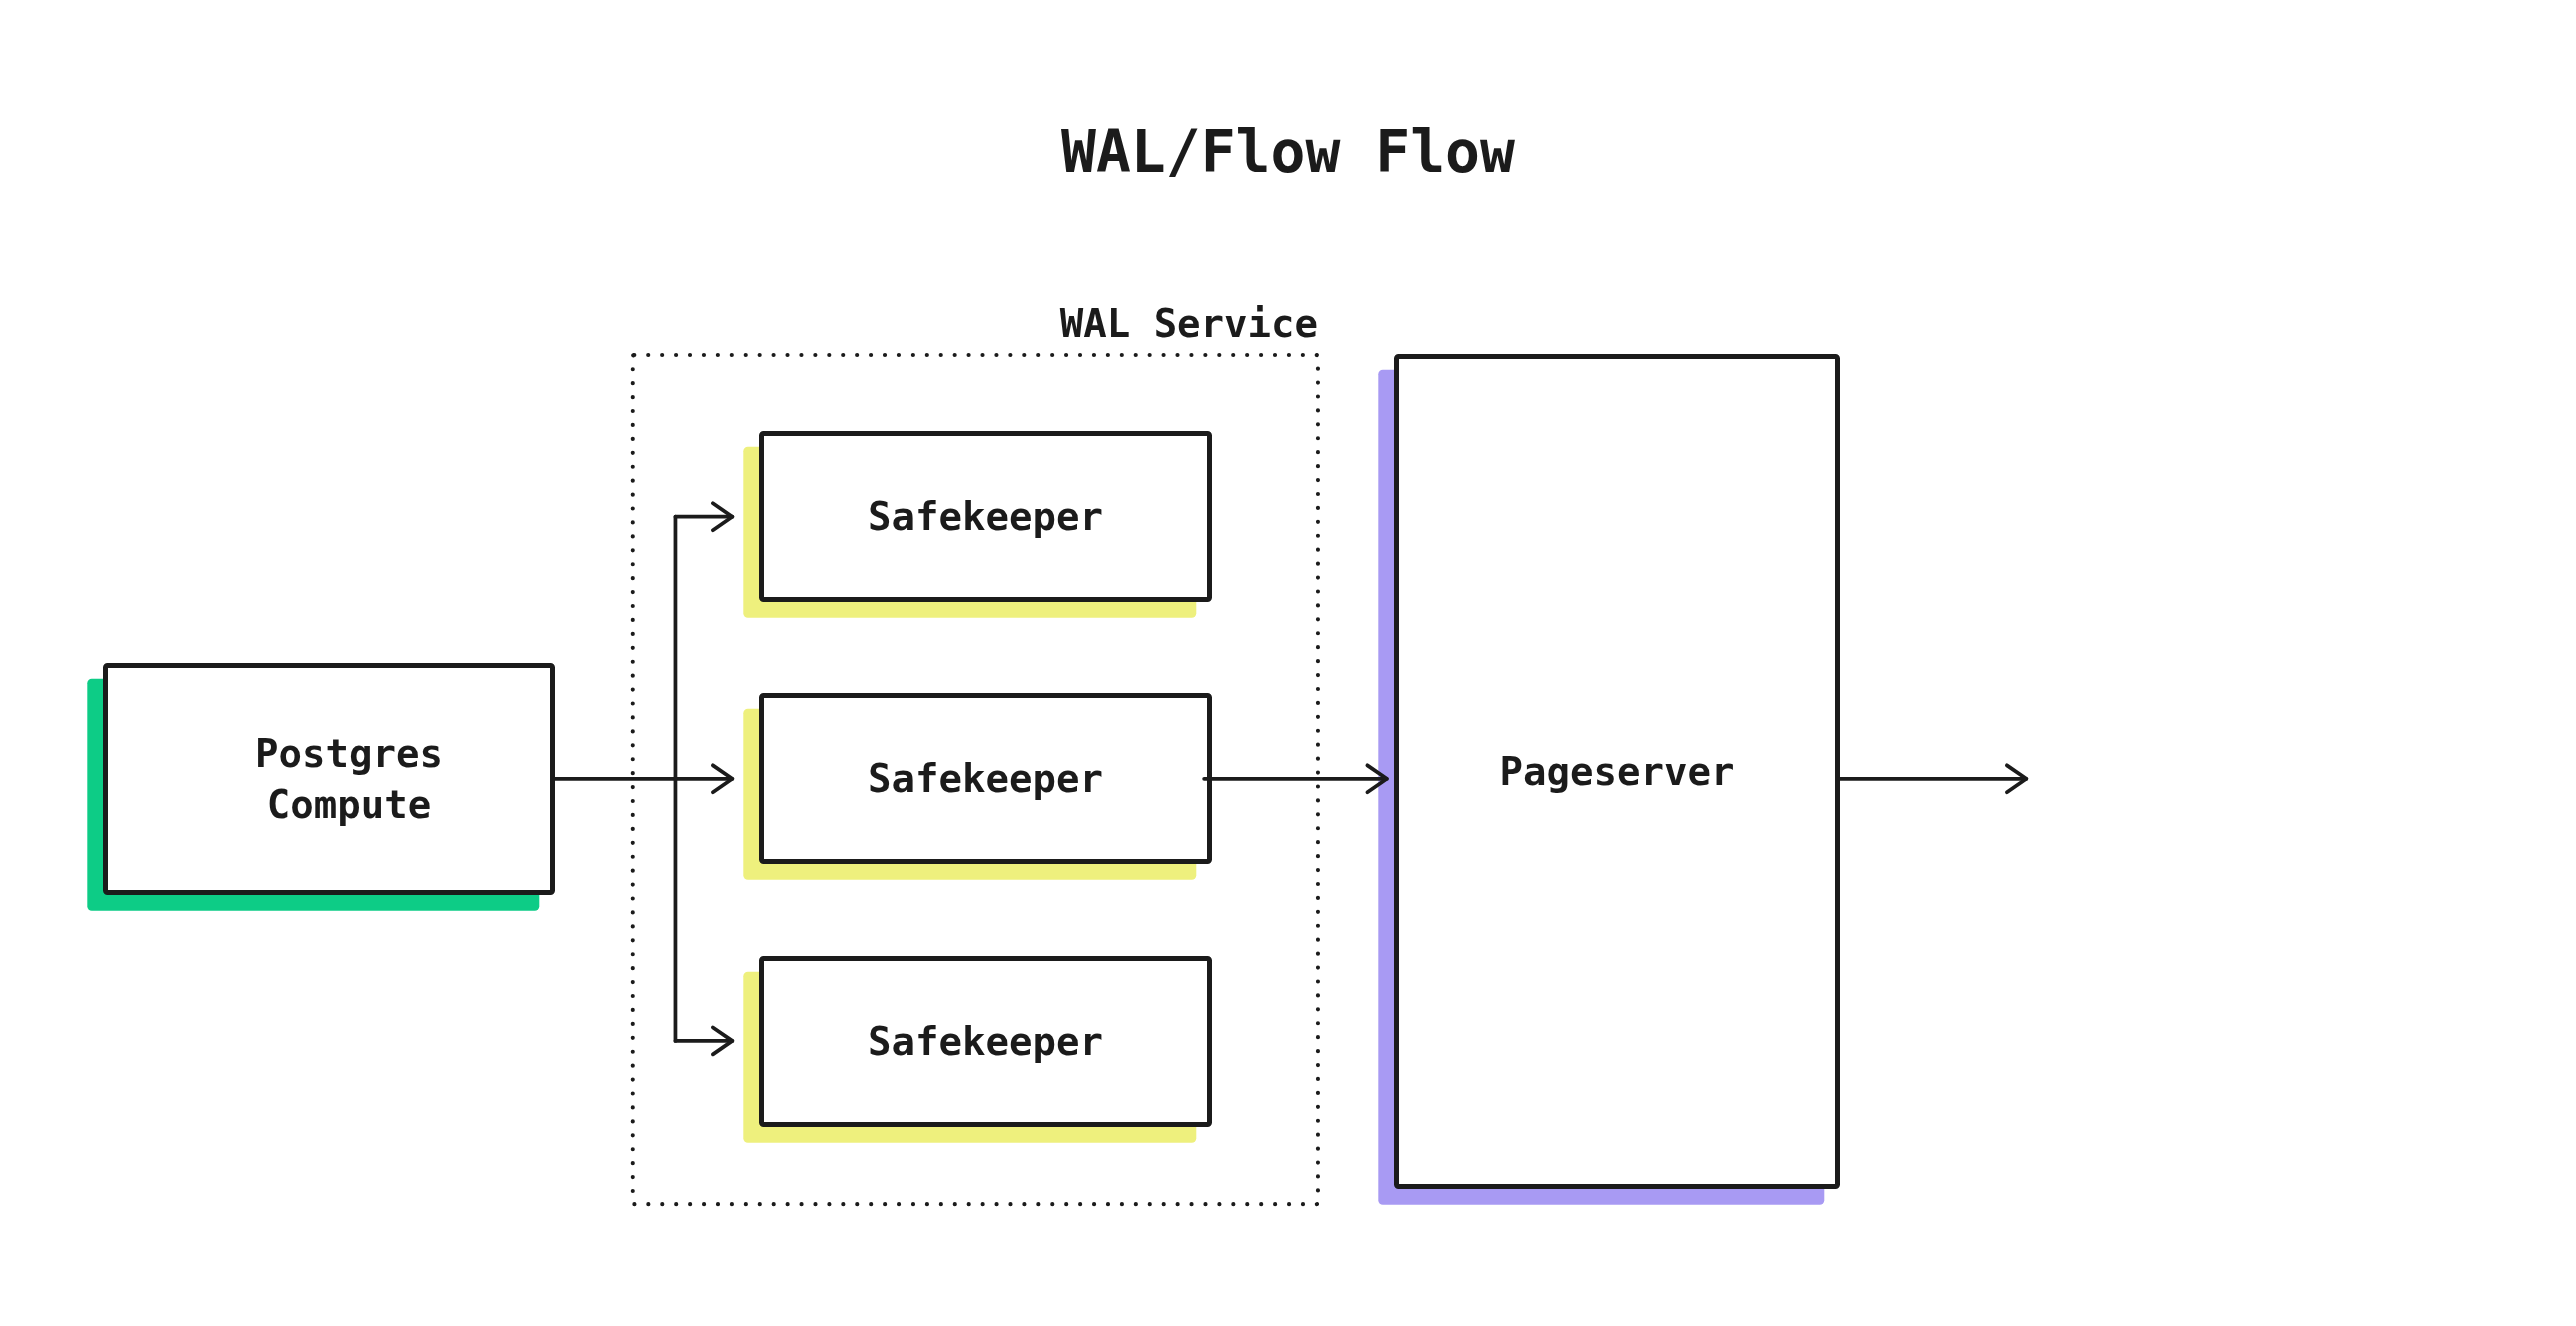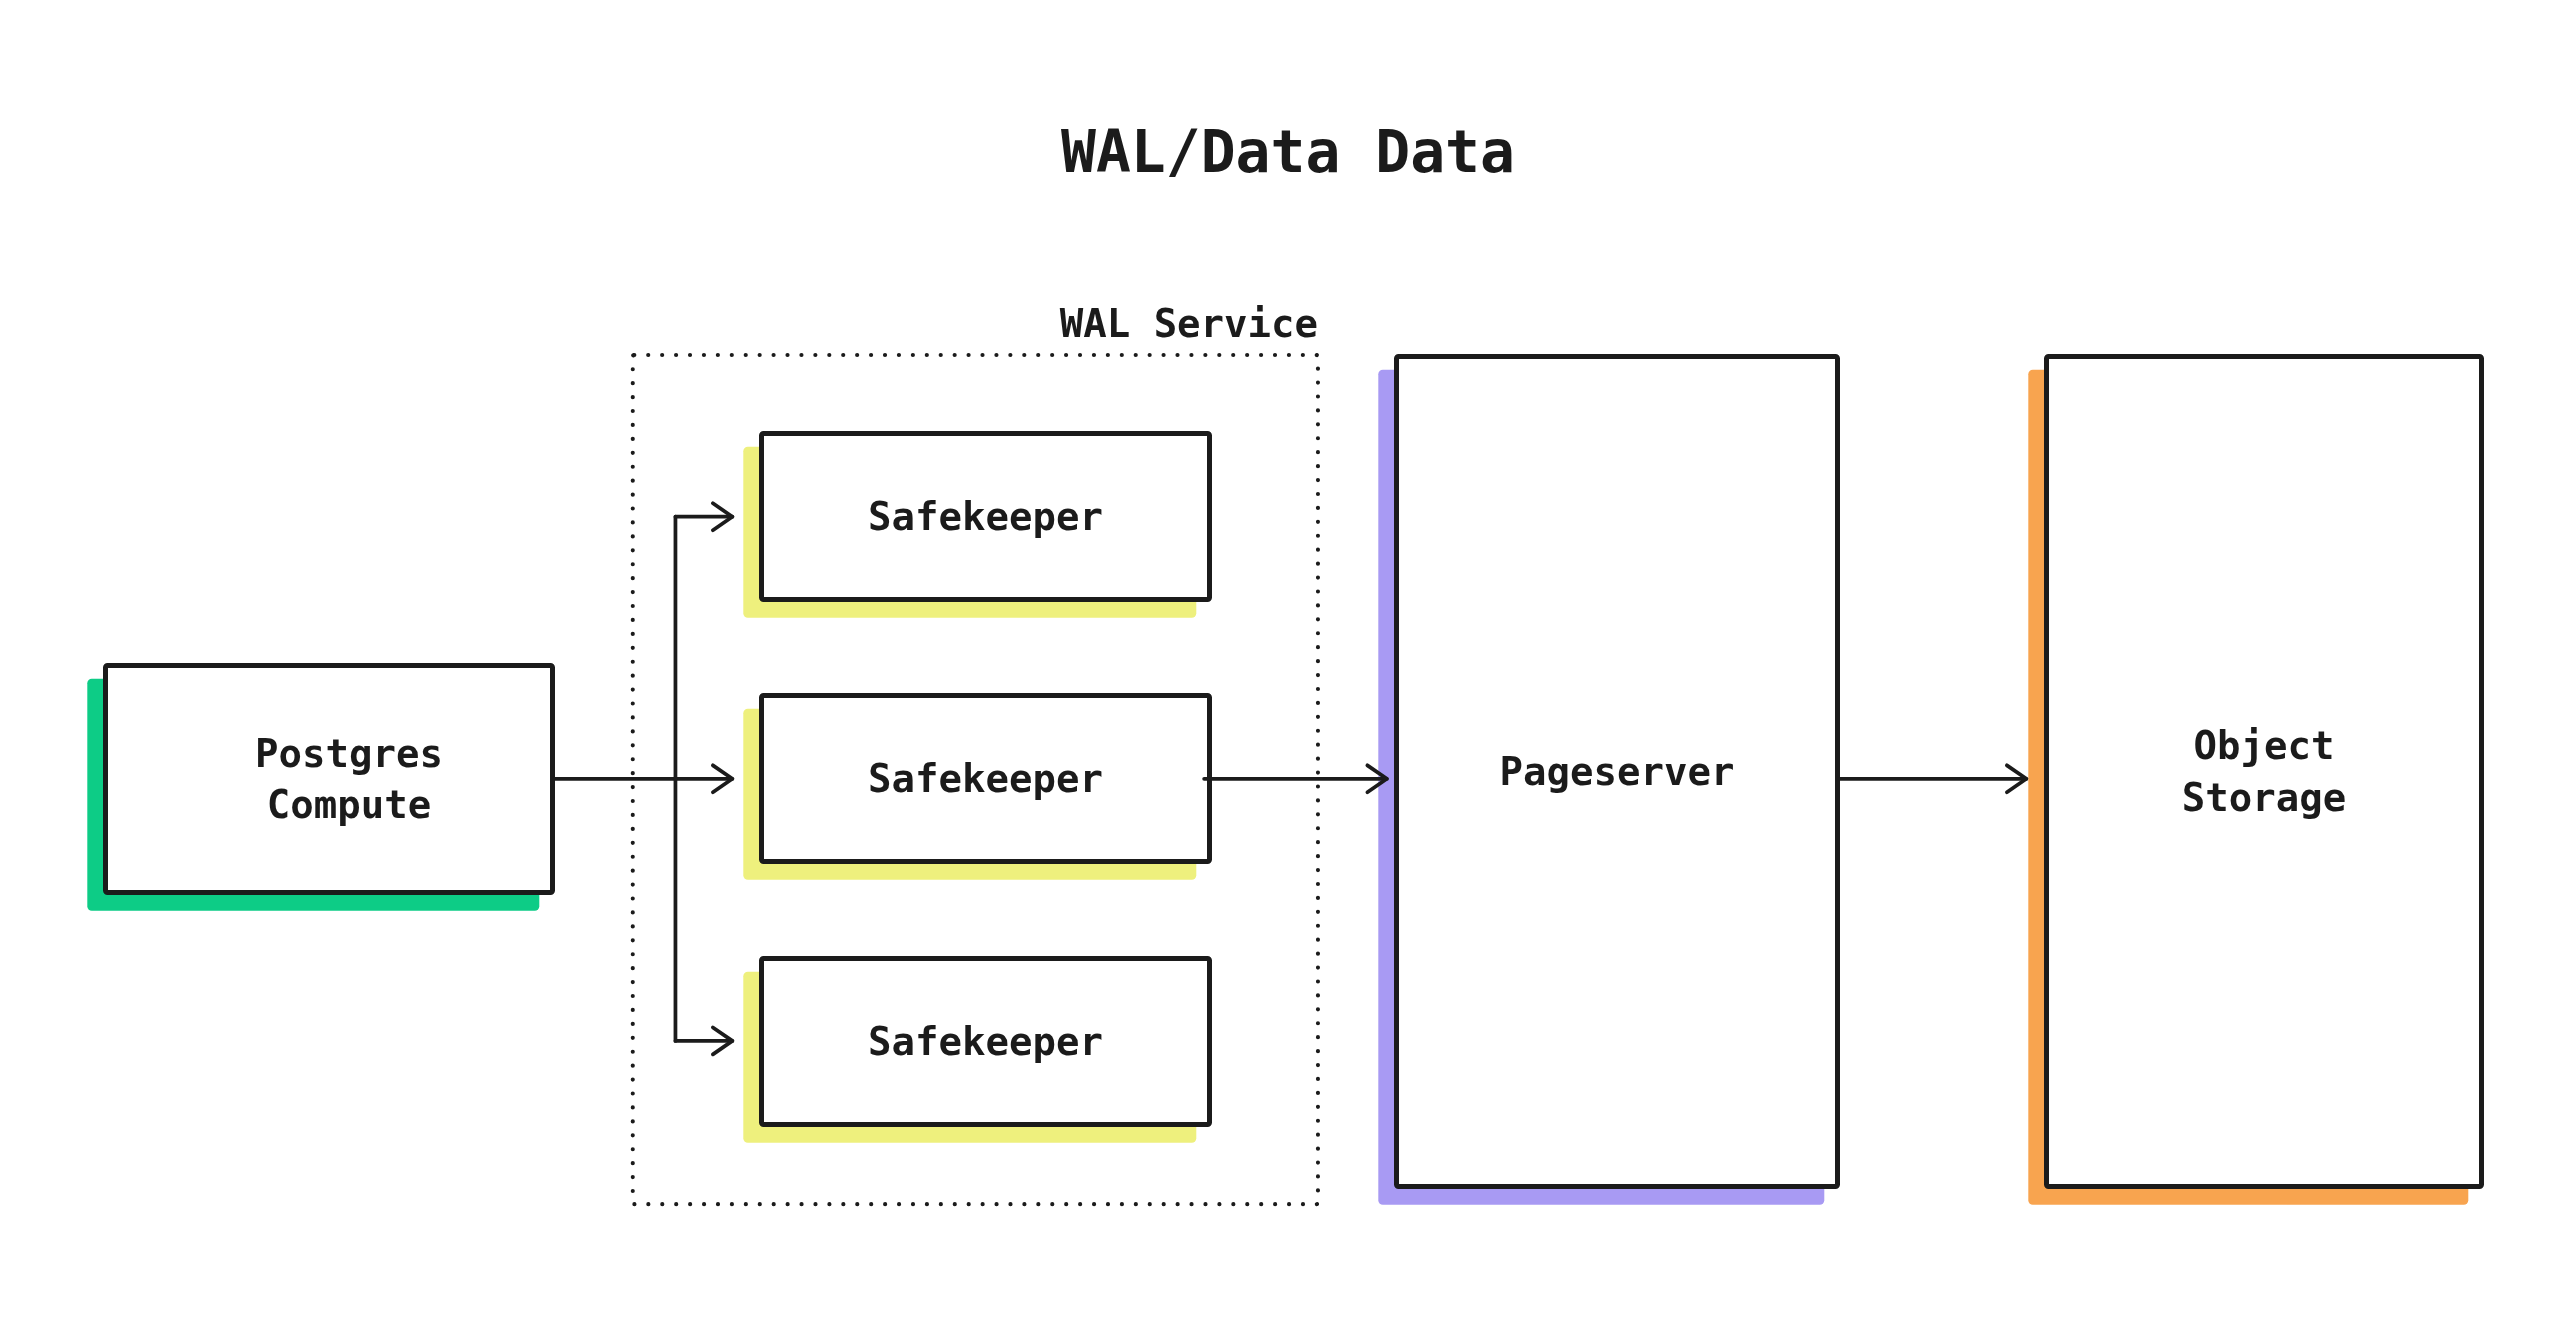--- a/index.html
+++ b/index.html
@@ -94,21 +94,21 @@
     stroke-width: 5.5;
     stroke-linecap: round;
     stroke-dasharray: 0.1 18.5;
   }
 </style>
 </head>
 <body>
 
 <div class="canvas">
 
-  <div class="title">WAL/Data Data</div>
+  <div class="title">WAL/Flow Flow</div>
 
   <div class="group-label">WAL Service</div>
 
   <div class="node accent-green" id="node-postgres">
     <span class="node-label">Postgres
 Compute</span>
   </div>
 
   <div class="node accent-yellow" id="node-sk1">
     <span class="node-label">Safekeeper</span>
@@ -119,24 +119,20 @@
   </div>
 
   <div class="node accent-yellow" id="node-sk3">
     <span class="node-label">Safekeeper</span>
   </div>
 
   <div class="node accent-purple" id="node-pageserver">
     <span class="node-label">Pageserver</span>
   </div>
 
-  <div class="node accent-orange" id="node-objstore">
-    <span class="node-label">Object
-Storage</span>
-  </div>
 
   <svg class="overlay" viewBox="0 0 3440 1772" xmlns="http://www.w3.org/2000/svg" aria-hidden="true">
 
     <rect class="stroke-ink dotted-border" x="845" y="474" width="915" height="1134" rx="2"></rect>
 
     <path class="stroke-ink edge" d="M740 1040 H978"></path>
     <path class="stroke-ink edge" d="M952 1022 L978 1040 L952 1058"></path>
 
     <path class="stroke-ink edge" d="M902 690 V1390"></path>
 

